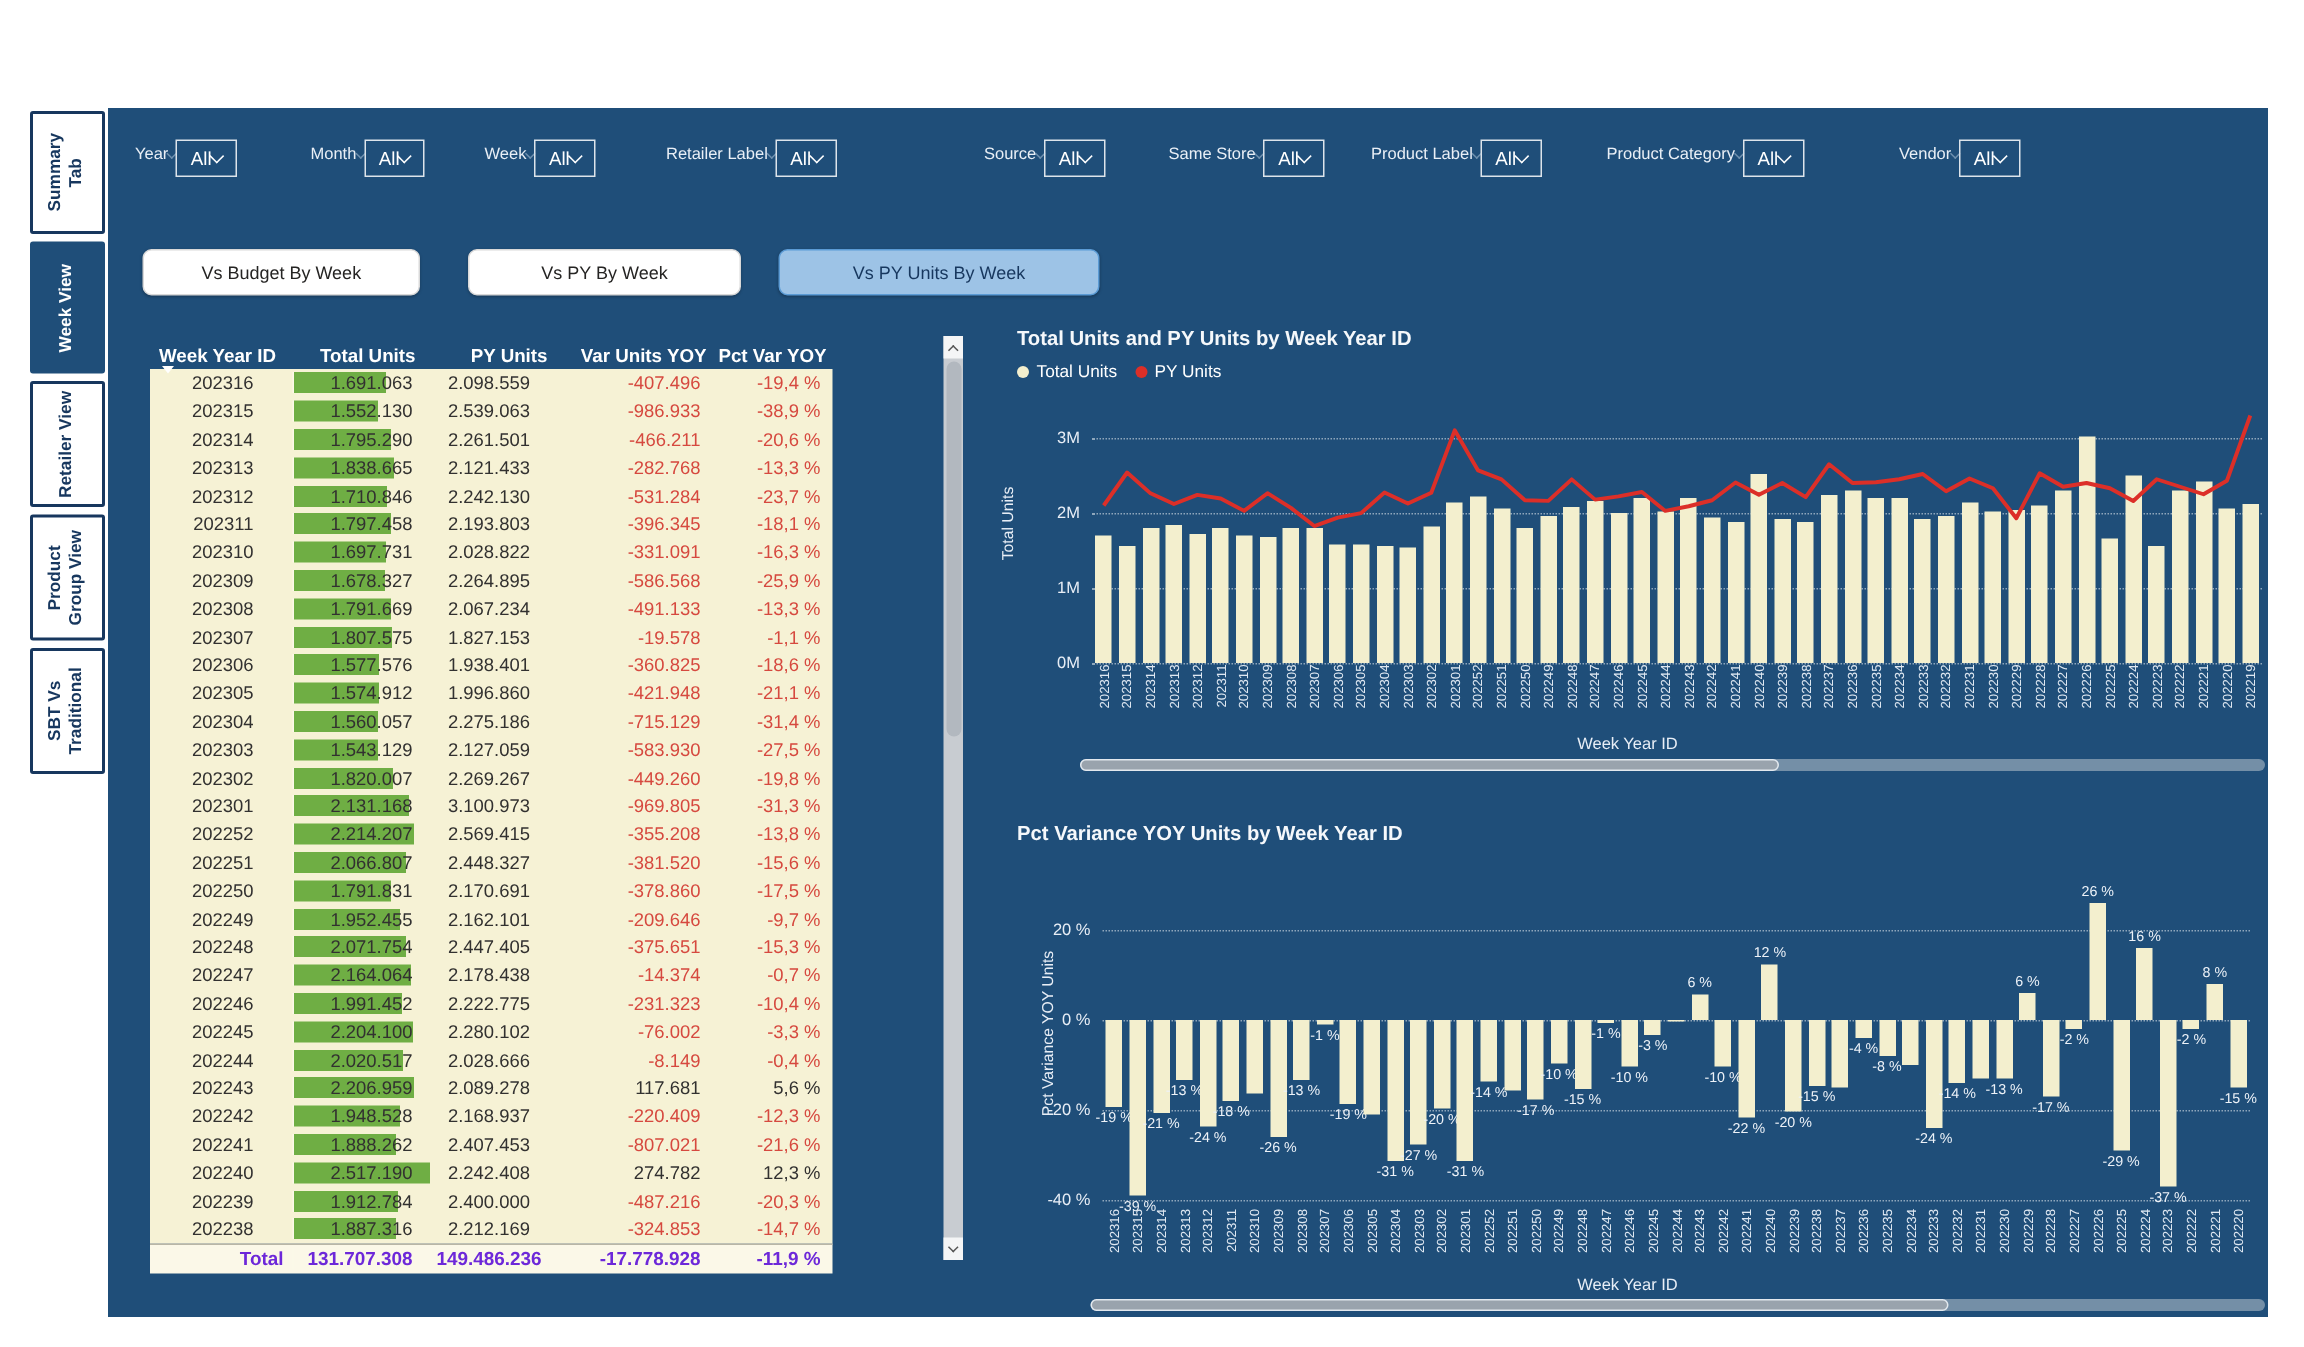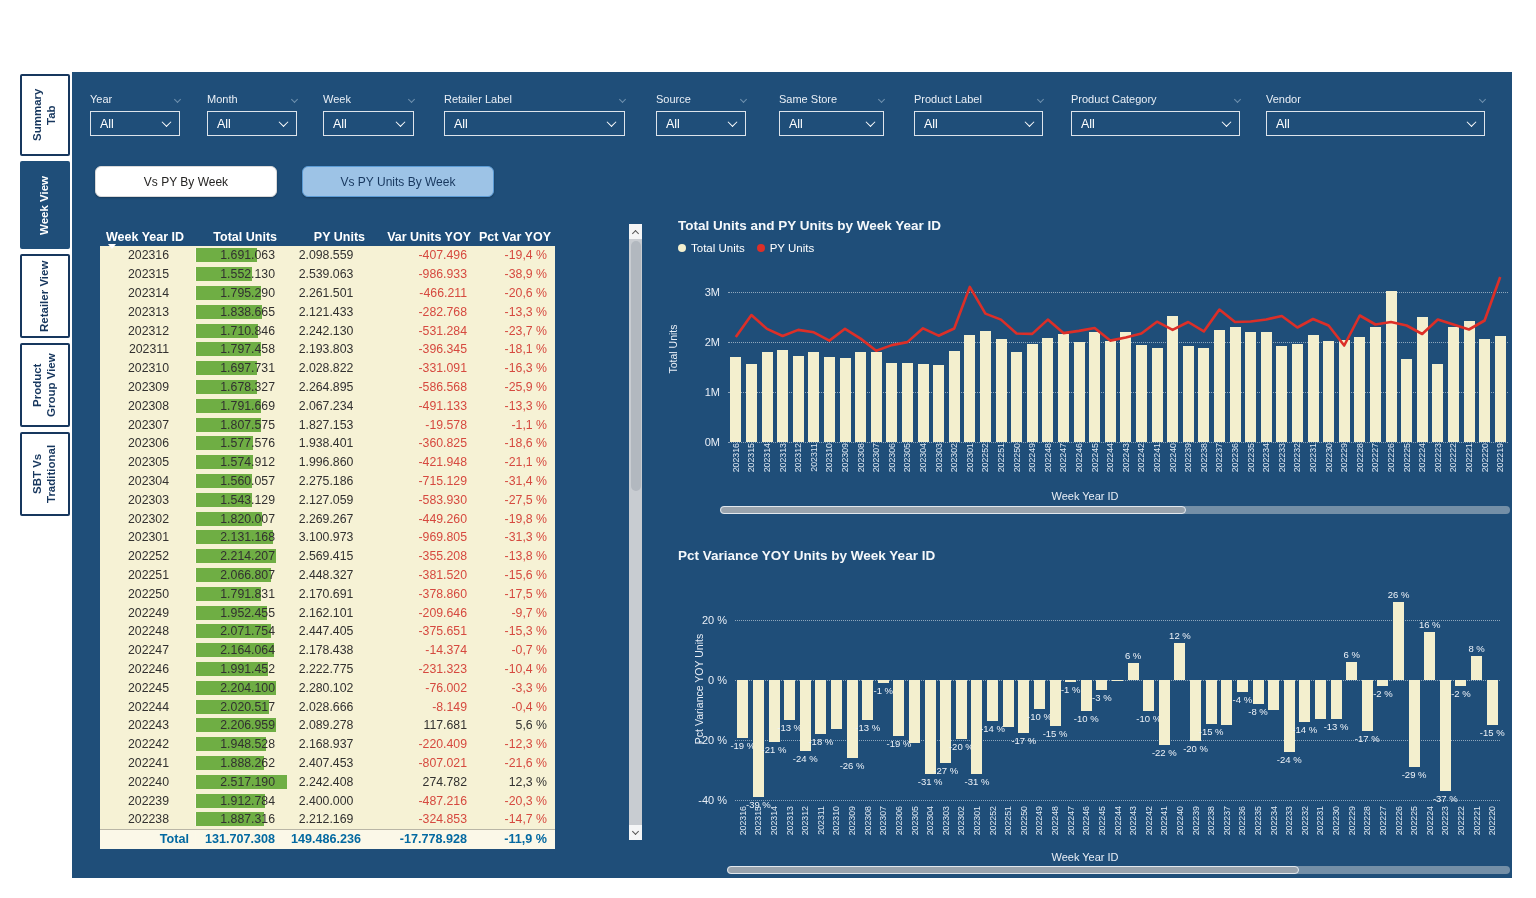--- a/index.html
+++ b/index.html
@@ -12,21 +12,21 @@
   .sidebar{position:absolute;left:20px;top:74px;width:50px;}
   .side-tab{width:50px;background:#fff;border:2px solid #17375E;border-radius:2px;color:#17375E;
         font-size:11.5px;font-weight:bold;display:flex;align-items:center;justify-content:center;
         writing-mode:vertical-rl;transform:rotate(180deg);text-align:center;line-height:1.2;
         margin-bottom:5px;padding:4px 2px;cursor:pointer;}
   .side-tab.active{background:#1F4E79;border-color:#1F4E79;color:#fff;}
   
   .panel{position:absolute;left:72px;top:72px;width:1440px;height:806px;background:#1F4E79;}
   
   .filters{position:absolute;left:18px;top:21px;display:flex;}
-  .filter{display:flex;flex-direction:column;}
+  .filter{display:flex;flex-direction:row;}
   .filter-label{font-size:11px;color:#E9EFF6;margin-bottom:6px;display:flex;
         justify-content:space-between;align-items:center;}
   .filter-label .mini-chev{opacity:.45;}
   .filter-box{height:25px;border:1px solid rgba(255,255,255,.85);display:flex;align-items:center;
         justify-content:space-between;padding:0 9px;color:#fff;font-size:12.5px;cursor:pointer;}
   .chev{width:7px;height:7px;border-right:1.4px solid #fff;border-bottom:1.4px solid #fff;
         transform:rotate(45deg) translate(-1px,-1px);display:inline-block;}
   .mini-chev{width:5px;height:5px;border-right:1.2px solid #cfe0ef;border-bottom:1.2px solid #cfe0ef;
         transform:rotate(45deg);display:inline-block;}
   
@@ -48,21 +48,21 @@
   .c1{width:92px;text-align:right;padding-right:12px;border-left:1px solid #fbf9e8;}
   .c2{width:88px;text-align:center;padding-right:10px;}
   .c3{width:102px;text-align:right;padding-right:10px;}
   .c4{width:78px;text-align:right;padding-right:8px;}
   .h0{width:95px;text-align:left;padding-left:6px;}
   .h1{width:92px;text-align:right;padding-right:10px;}
   .h2{width:88px;text-align:right;padding-right:10px;}
   .h3{width:102px;text-align:right;padding-right:6px;}
   .h4{width:78px;text-align:right;padding-right:4px;}
   .neg{color:#D6493F;}
-  .t-total{display:flex;height:20px;align-items:center;font-size:12.6px;font-weight:bold;color:#0369a1;
+  .t-total{display:flex;height:20px;align-items:center;font-size:12.6px;font-weight:bold;color:#6d28d9;
         background:#FBF8E8;border-top:1px solid #b9b6a6;}
   
   .v-scroll{position:absolute;left:557px;top:152px;width:13px;height:616px;background:#C8CCD1;cursor:pointer;}
   .v-btn{position:absolute;left:0;width:13px;height:15px;background:#F4F5F6;display:flex;
         align-items:center;justify-content:center;}
   .v-btn .s-chev{width:5px;height:5px;border-right:1.4px solid #555;border-bottom:1.4px solid #555;}
   .v-thumb{position:absolute;left:1.5px;top:17px;width:10px;height:250px;background:#B2B8BF;border-radius:5px;}
   
   .chart{position:absolute;color:#fff;}
   .chart-title{font-size:13.5px;font-weight:bold;color:#F5F8FB;position:absolute;left:18px;top:0;}
@@ -180,22 +180,23 @@
             <span>Vendor</span>
             <span class="mini-chev"></span>
           </div>
           <div class="filter-box">
             <span>All</span>
             <span class="chev"></span>
           </div>
         </div>
       </div>
     <div class="btn-row" id="buttons">
+        <div class="pill-btn" style="width: 185px; margin-right: 32px;">Vs Budget By Week</div>
         <div class="pill-btn" style="width: 182px; margin-right: 25px;">Vs PY By Week</div>
-        <div class="pill-btn active" style="width: 192px; margin-right: 11px;">Vs PY Units By Week</div>
+        <div class="pill-btn active" style="width: 214px; margin-right: 11px;">Vs PY Units By Week</div>
       </div>
 
     <div class="table-card" id="table-card">
         <div class="t-head" style="position: relative;">
           <div class="t-cell h0">Week Year ID</div>
           <div class="t-cell h1">Total Units</div>
           <div class="t-cell h2">PY Units</div>
           <div class="t-cell h3">Var Units YOY</div>
           <div class="t-cell h4">Pct Var YOY</div>
           <div class="sort-arrow"></div>

